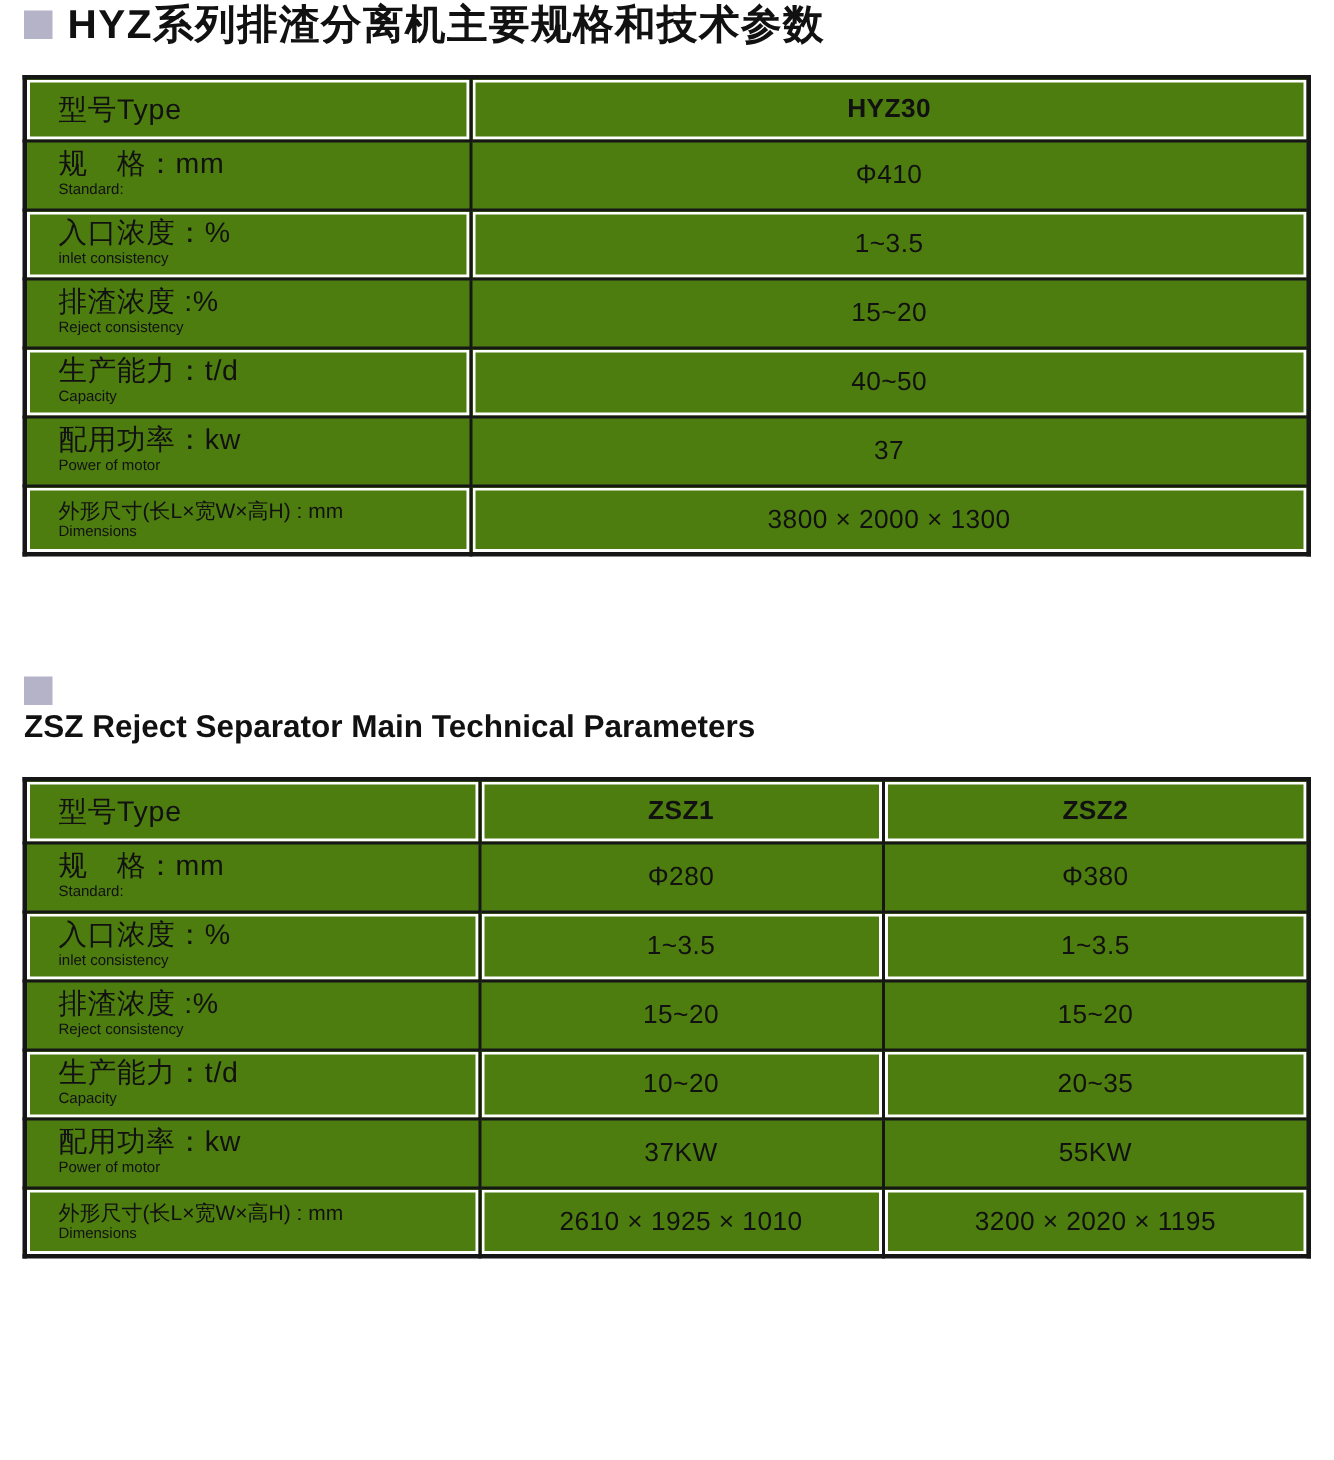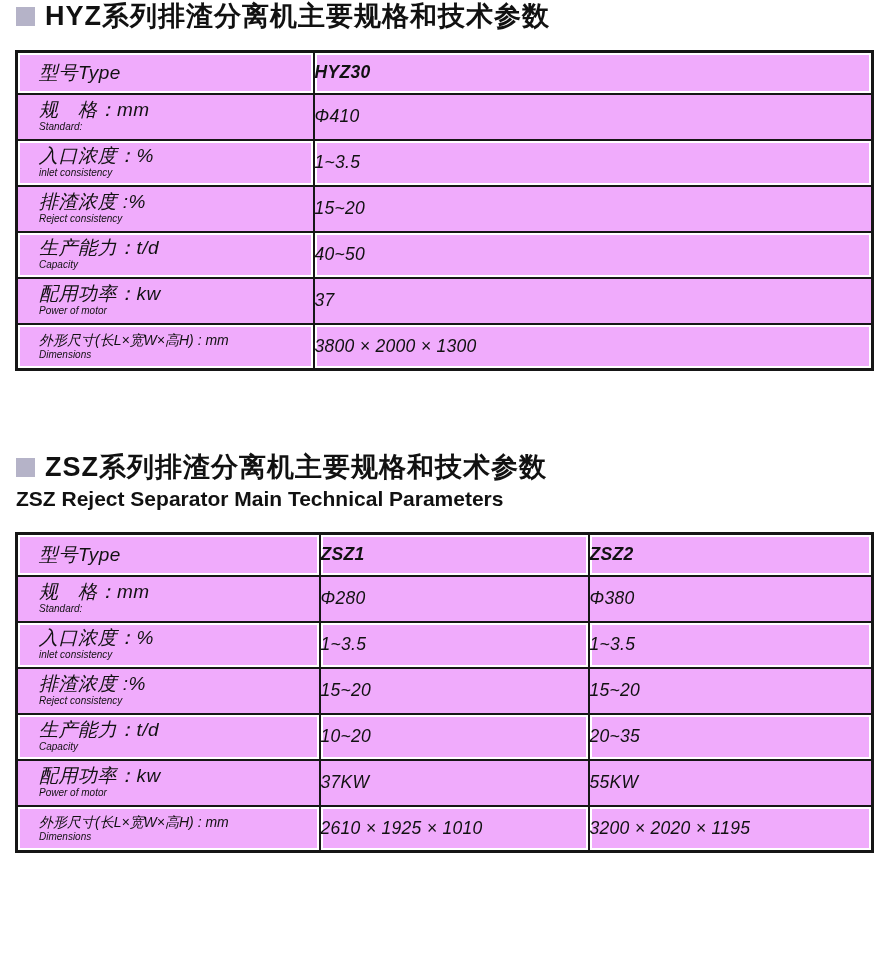--- a/index.html
+++ b/index.html
@@ -42,22 +42,21 @@
   table.params {
     border-collapse: collapse;
     margin: 17px 0 0 15px;
     width: 856px;
     table-layout: fixed;
   }
   .sec2 table.params { margin-top: 21px; }
   table.params td, table.params th {
     border: 2px solid #161616;
     vertical-align: middle;
-    background: #f0abfc;
-    font-style: italic;
+    background: #4d7c0f;
   }
   table.params { border: 3px solid #161616; }
   tr.hdr td, tr.hdr th { height: 42px; }
   tr.data td { height: 46px; }
   td.shaded, th.shaded {
     background: #e2e2e2;
     box-shadow: inset 0 0 0 2px #ffffff;
   }
   .label-cell { text-align: left; padding-left: 21px; }
   .hdr .label-cell {
@@ -69,21 +68,21 @@
     letter-spacing: 0.5px;
     white-space: pre;
   }
   .lbl-cn.small { font-size: 14px; line-height: 16px; letter-spacing: 0; }
   .lbl-en {
     font-size: 10px; line-height: 13px;
     margin-top: 0px;
     letter-spacing: 0;
   }
   .val-cell {
-    text-align: left;
+    text-align: center;
     font-size: 17.5px;
     letter-spacing: 0.3px;
   }
   
   .t1 col.c-label { width: 297px; }
   .t1 col.c-val   { width: 559px; }
   .t2 col.c-label { width: 303px; }
   .t2 col.c-v1    { width: 269px; }
   .t2 col.c-v2    { width: 284px; }
 </style>
@@ -150,21 +149,20 @@
         </td>
         <td class="val-cell shaded">3800 × 2000 × 1300</td>
       </tr>
     </tbody>
       </table>
   </div>
 
   <div class="sec2">
     <div class="title-row">
       <span class="bullet"></span>
-      <h1 class="cn-title">ZSZ系列排渣分离机主要规格和技术参数</h1>
     </div>
     <h2 class="en-title">ZSZ Reject Separator Main Technical Parameters</h2>
 
     <table class="params t2">
       <colgroup>
           <col class="c-label">
           <col class="c-v1">
           <col class="c-v2">
         </colgroup>
       <tbody>

